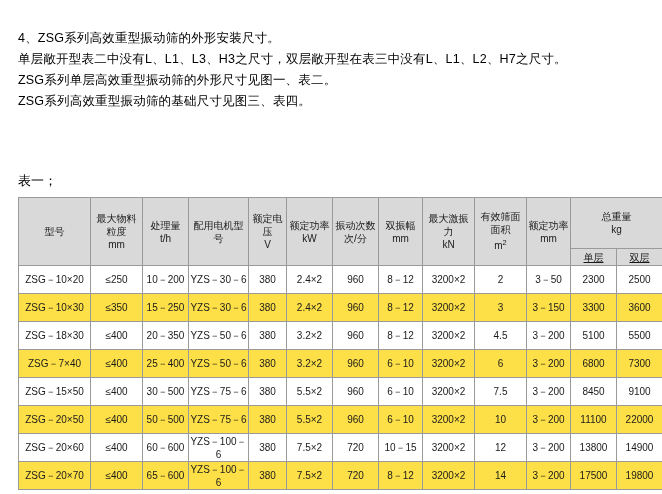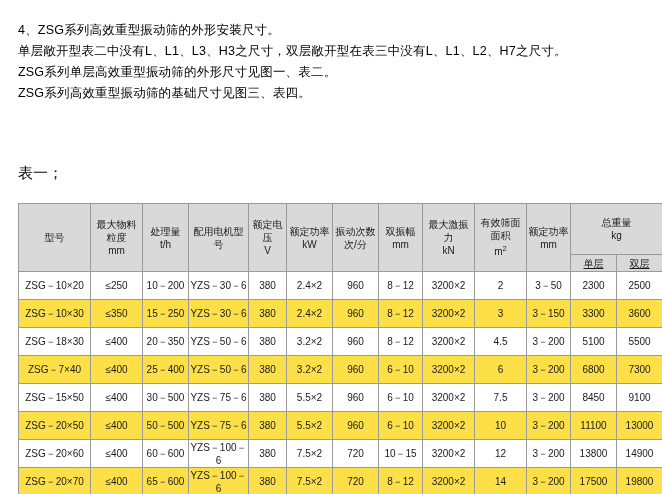--- a/index.html
+++ b/index.html
@@ -12,35 +12,35 @@
     background: #ffffff;
     font-family: "Liberation Sans", sans-serif;
     color: #000000;
     overflow: hidden;
   }
   .page {
     position: relative;
     width: 662px;
     height: 414px;
     box-sizing: border-box;
-    padding: 20px 18px 0 18px;
+    padding: 28px 18px 0 18px;
   }
   .intro {
     font-size: 12.5px;
     line-height: 20px;
     letter-spacing: 0.2px;
   }
   .intro p {
     margin: 0 0 1px 0;
     white-space: nowrap;
   }
   .table-caption {
     margin-top: 62px;
-    margin-bottom: 22px;
-    font-size: 15px;
+    margin-bottom: 8px;
+    font-size: 13px;
     line-height: 16px;
   }
   table.spec {
     border-collapse: collapse;
     width: 624px;
     table-layout: fixed;
     font-size: 10px;
   }
   table.spec th, table.spec td {
     border: 1px solid #9a9a9a;
@@ -245,21 +245,21 @@
         <td>50－500</td>
         <td>YZS－75－6</td>
         <td>380</td>
         <td>5.5×2</td>
         <td>960</td>
         <td>6－10</td>
         <td>3200×2</td>
         <td>10</td>
         <td>3－200</td>
         <td>11100</td>
-        <td>13000</td>
+        <td>22000</td>
       </tr>
       <tr>
         <td>ZSG－20×60</td>
         <td>≤400</td>
         <td>60－600</td>
         <td>YZS－100－6</td>
         <td>380</td>
         <td>7.5×2</td>
         <td>720</td>
         <td>10－15</td>

